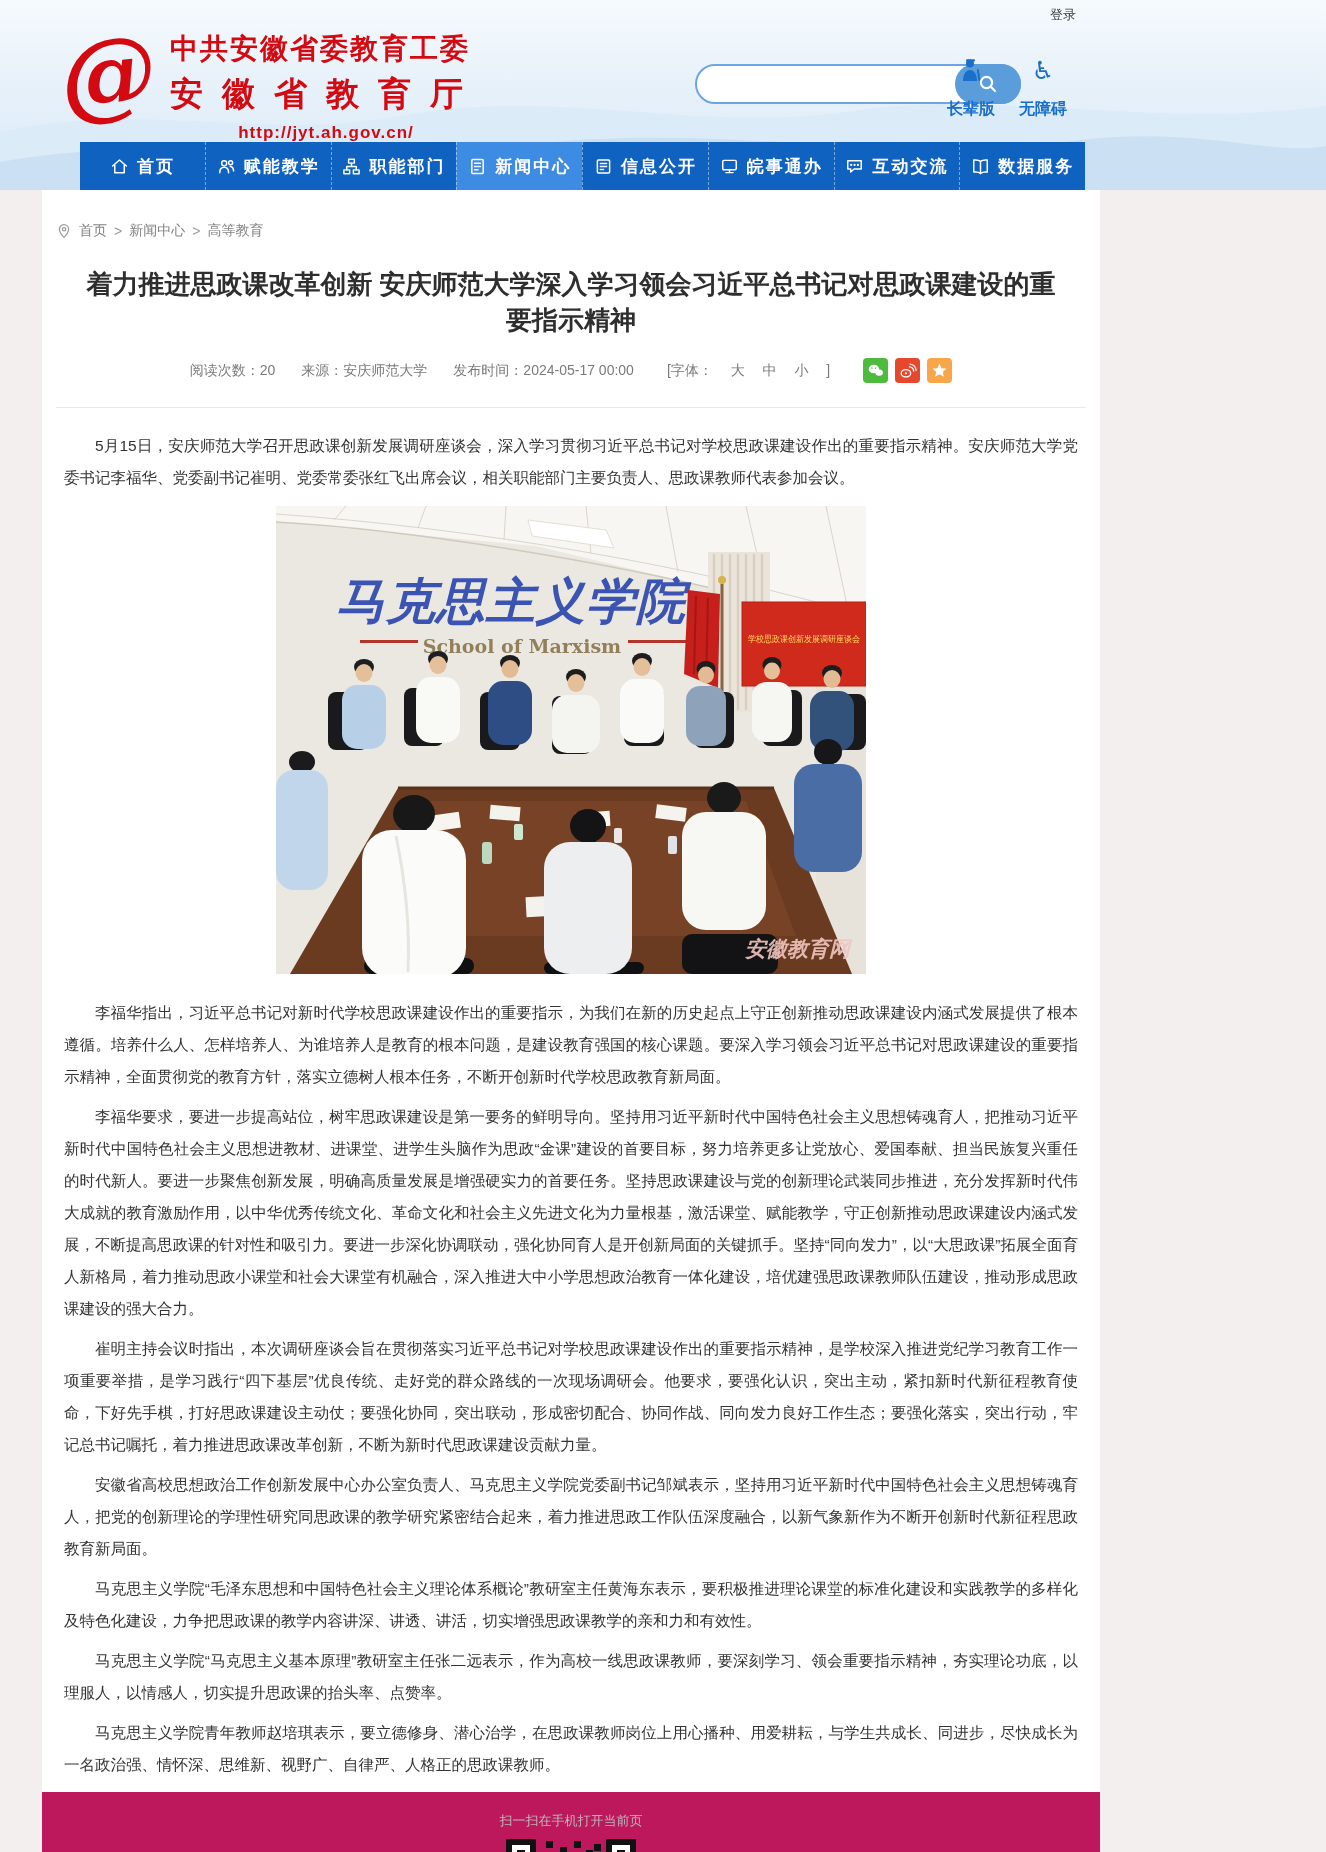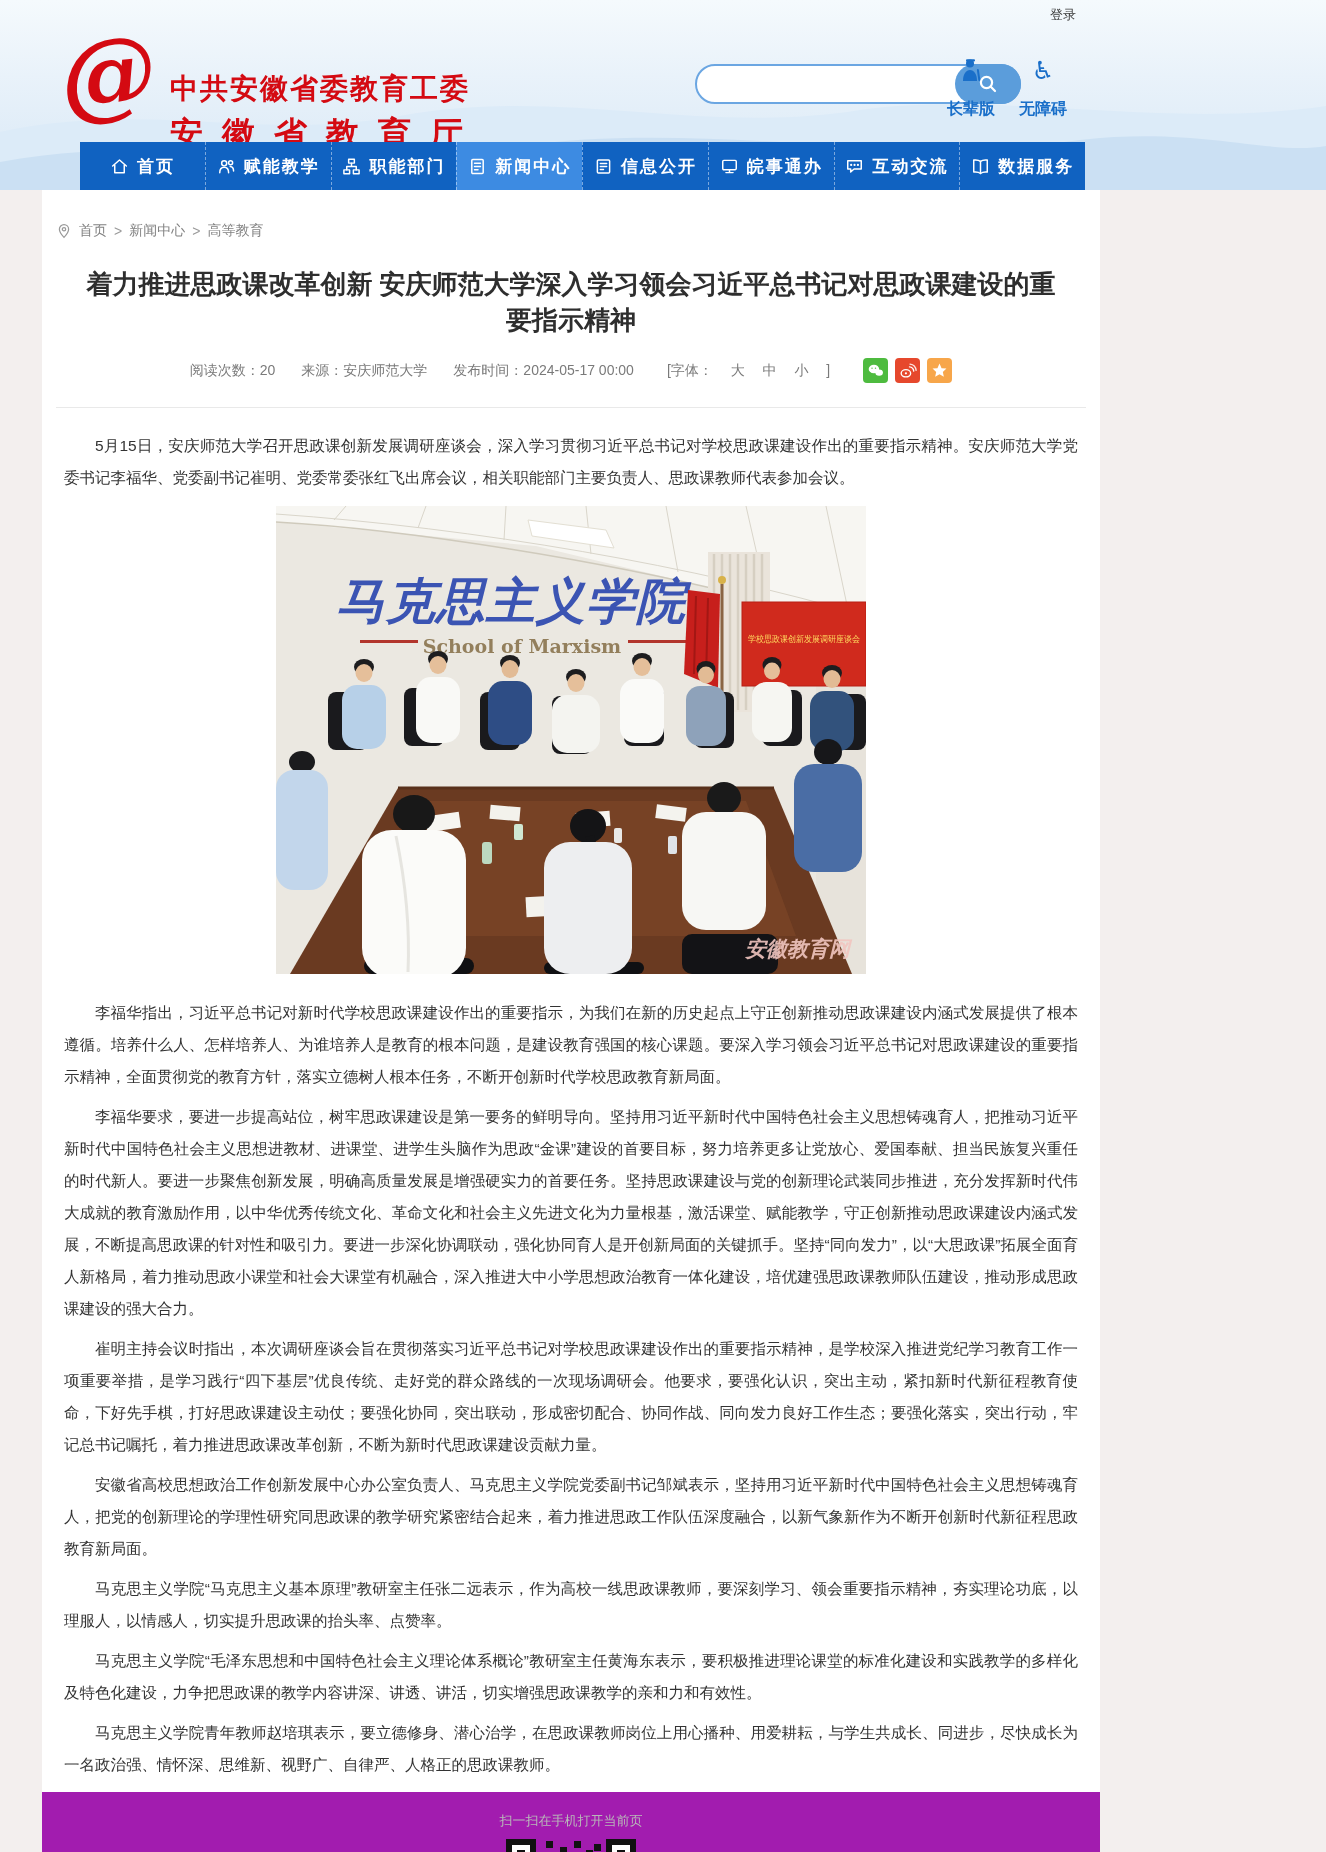--- a/index.html
+++ b/index.html
@@ -9,21 +9,21 @@
 
   
   .banner { position:absolute; top:0; left:0; width:1326px; height:190px;
     background:linear-gradient(180deg,#f5fafd 0%,#e9f2fa 40%,#d8e8f6 100%); overflow:hidden; }
   .mountains { position:absolute; bottom:0; left:0; width:1326px; height:130px; }
   .login { position:absolute; top:6px; right:250px; font-size:13px; color:#3a3a3a; cursor:pointer; }
   .logo-wrap { position:absolute; top:24px; left:60px; display:flex; align-items:flex-start; }
   .emblem { font-family:"DejaVu Serif","Liberation Serif",serif; font-style:italic; font-weight:bold;
     font-size:96px; line-height:100px; color:#d40a12; transform:rotate(-6deg); margin-right:14px; }
   .org-col { padding-top:6px; }
-  .org-line1 { font-size:28px; font-weight:bold; color:#d40a12; letter-spacing:2px;margin-top:40px; }
+  .org-line1 { font-size:28px; font-weight:bold; color:#d40a12; letter-spacing:2px; }
   .org-line2 { font-size:33px; font-weight:bold; color:#d40a12; letter-spacing:19px; margin-top:4px; white-space:nowrap; }
   .org-url { font-size:17px; font-weight:bold; color:#d40a12; text-align:center; margin-top:6px; letter-spacing:1px; }
   .search-pill { position:absolute; left:695px; top:64px; width:326px; height:40px; background:#fff;
     border:2px solid #6ba6e2; border-radius:21px; display:flex; align-items:center; }
   .search-input { flex:1; border:none; outline:none; background:transparent; height:30px;
     margin-left:16px; font-size:15px; color:#333; }
   .search-btn { width:66px; height:40px; margin:-2px -2px -2px 0; background:#5b9ddb;
     border:none; border-radius:21px; display:flex; align-items:center; justify-content:center; cursor:pointer; }
   .acc-item { position:absolute; top:56px; width:78px; display:flex; flex-direction:column; align-items:center; cursor:pointer; }
   .acc-item .glyph { height:28px; display:flex; align-items:center; justify-content:center; color:#1a6fc9; font-size:25px; }
@@ -50,21 +50,21 @@
   .font-ctl span { cursor:pointer; margin:0 7px; }
   .share-row { display:flex; gap:7px; margin-left:10px; }
   .share { width:25px; height:25px; border-radius:4px; display:flex; align-items:center; justify-content:center; cursor:pointer; }
   .share.wechat { background:#4ebb3f; } .share.weibo { background:#e6482d; } .share.fav { background:#f7a64a; }
 
   .body-text { padding-top:14px; font-size:15.5px; color:#333; line-height:32px; text-align:justify; }
   .body-text p { text-indent:2em; margin:8px; }
   .photo-wrap { text-align:center; margin:12px 0 12px; }
   .photo-svg { width:590px; height:468px; display:inline-block; }
 
-  .scan-footer { position:absolute; left:0; right:0; bottom:0; height:60px; background:#a21caf; text-align:center; }
+  .scan-footer { position:absolute; left:0; right:0; bottom:0; height:60px; background:#be185d; text-align:center; }
   .scan-tip { padding-top:20px; font-size:13px; color:#b8b8b8; }
   .qr { width:130px; height:16px; margin:9px auto 0; overflow:hidden; display:flex; justify-content:space-between; }
   .finder { width:30px; height:30px; background:#111; position:relative; }
   .finder .in1 { position:absolute; left:6px; top:6px; width:18px; height:18px; background:#fff; }
   .finder .in2 { position:absolute; left:11px; top:11px; width:8px; height:8px; background:#111; }
   .mods { position:relative; flex:1; margin:0 6px; }
   .dot { position:absolute; width:7px; height:7px; background:#111; top:2px; left:4px;
     box-shadow:14px 6px #111, 28px 0 #111, 40px 9px #111, 22px 14px #111, 48px 3px #111, 8px 12px #111; }
 </style>
 </head>
@@ -364,22 +364,22 @@
           </g>
 
           <text x="574" y="450" text-anchor="end" font-size="21" font-style="italic" font-weight="bold" fill="#f1c6c0" opacity=".9">安徽教育网</text>
         </svg>
       </div>
 
       <p>李福华指出，习近平总书记对新时代学校思政课建设作出的重要指示，为我们在新的历史起点上守正创新推动思政课建设内涵式发展提供了根本遵循。培养什么人、怎样培养人、为谁培养人是教育的根本问题，是建设教育强国的核心课题。要深入学习领会习近平总书记对思政课建设的重要指示精神，全面贯彻党的教育方针，落实立德树人根本任务，不断开创新时代学校思政教育新局面。</p>
       <p>李福华要求，要进一步提高站位，树牢思政课建设是第一要务的鲜明导向。坚持用习近平新时代中国特色社会主义思想铸魂育人，把推动习近平新时代中国特色社会主义思想进教材、进课堂、进学生头脑作为思政“金课”建设的首要目标，努力培养更多让党放心、爱国奉献、担当民族复兴重任的时代新人。要进一步聚焦创新发展，明确高质量发展是增强硬实力的首要任务。坚持思政课建设与党的创新理论武装同步推进，充分发挥新时代伟大成就的教育激励作用，以中华优秀传统文化、革命文化和社会主义先进文化为力量根基，激活课堂、赋能教学，守正创新推动思政课建设内涵式发展，不断提高思政课的针对性和吸引力。要进一步深化协调联动，强化协同育人是开创新局面的关键抓手。坚持“同向发力”，以“大思政课”拓展全面育人新格局，着力推动思政小课堂和社会大课堂有机融合，深入推进大中小学思想政治教育一体化建设，培优建强思政课教师队伍建设，推动形成思政课建设的强大合力。</p>
       <p>崔明主持会议时指出，本次调研座谈会旨在贯彻落实习近平总书记对学校思政课建设作出的重要指示精神，是学校深入推进党纪学习教育工作一项重要举措，是学习践行“四下基层”优良传统、走好党的群众路线的一次现场调研会。他要求，要强化认识，突出主动，紧扣新时代新征程教育使命，下好先手棋，打好思政课建设主动仗；要强化协同，突出联动，形成密切配合、协同作战、同向发力良好工作生态；要强化落实，突出行动，牢记总书记嘱托，着力推进思政课改革创新，不断为新时代思政课建设贡献力量。</p>
       <p>安徽省高校思想政治工作创新发展中心办公室负责人、马克思主义学院党委副书记邹斌表示，坚持用习近平新时代中国特色社会主义思想铸魂育人，把党的创新理论的学理性研究同思政课的教学研究紧密结合起来，着力推进思政工作队伍深度融合，以新气象新作为不断开创新时代新征程思政教育新局面。</p>
+      <p>马克思主义学院“毛泽东思想和中国特色社会主义理论体系概论”教研室主任黄海东表示，要积极推进理论课堂的标准化建设和实践教学的多样化及特色化建设，力争把思政课的教学内容讲深、讲透、讲活，切实增强思政课教学的亲和力和有效性。</p>
       <p>马克思主义学院“马克思主义基本原理”教研室主任张二远表示，作为高校一线思政课教师，要深刻学习、领会重要指示精神，夯实理论功底，以理服人，以情感人，切实提升思政课的抬头率、点赞率。</p>
-      <p>马克思主义学院“毛泽东思想和中国特色社会主义理论体系概论”教研室主任黄海东表示，要积极推进理论课堂的标准化建设和实践教学的多样化及特色化建设，力争把思政课的教学内容讲深、讲透、讲活，切实增强思政课教学的亲和力和有效性。</p>
       <p>马克思主义学院青年教师赵培琪表示，要立德修身、潜心治学，在思政课教师岗位上用心播种、用爱耕耘，与学生共成长、同进步，尽快成长为一名政治强、情怀深、思维新、视野广、自律严、人格正的思政课教师。</p>
       <p>会议传达学习了习近平总书记对学校思政课建设重要指示精神和新时代学校思政课建设推进会精神。相关职能部门就思政课建设和马克思主义学院发展有关问题进行了深入交流。（叶超群 特约通讯员：江伟）</p>
     </div>
 
     <div class="scan-footer">
       <div class="scan-tip">扫一扫在手机打开当前页</div>
       <div class="qr">
         <div class="finder">
             <div class="in1"></div>
             <div class="in2"></div>

